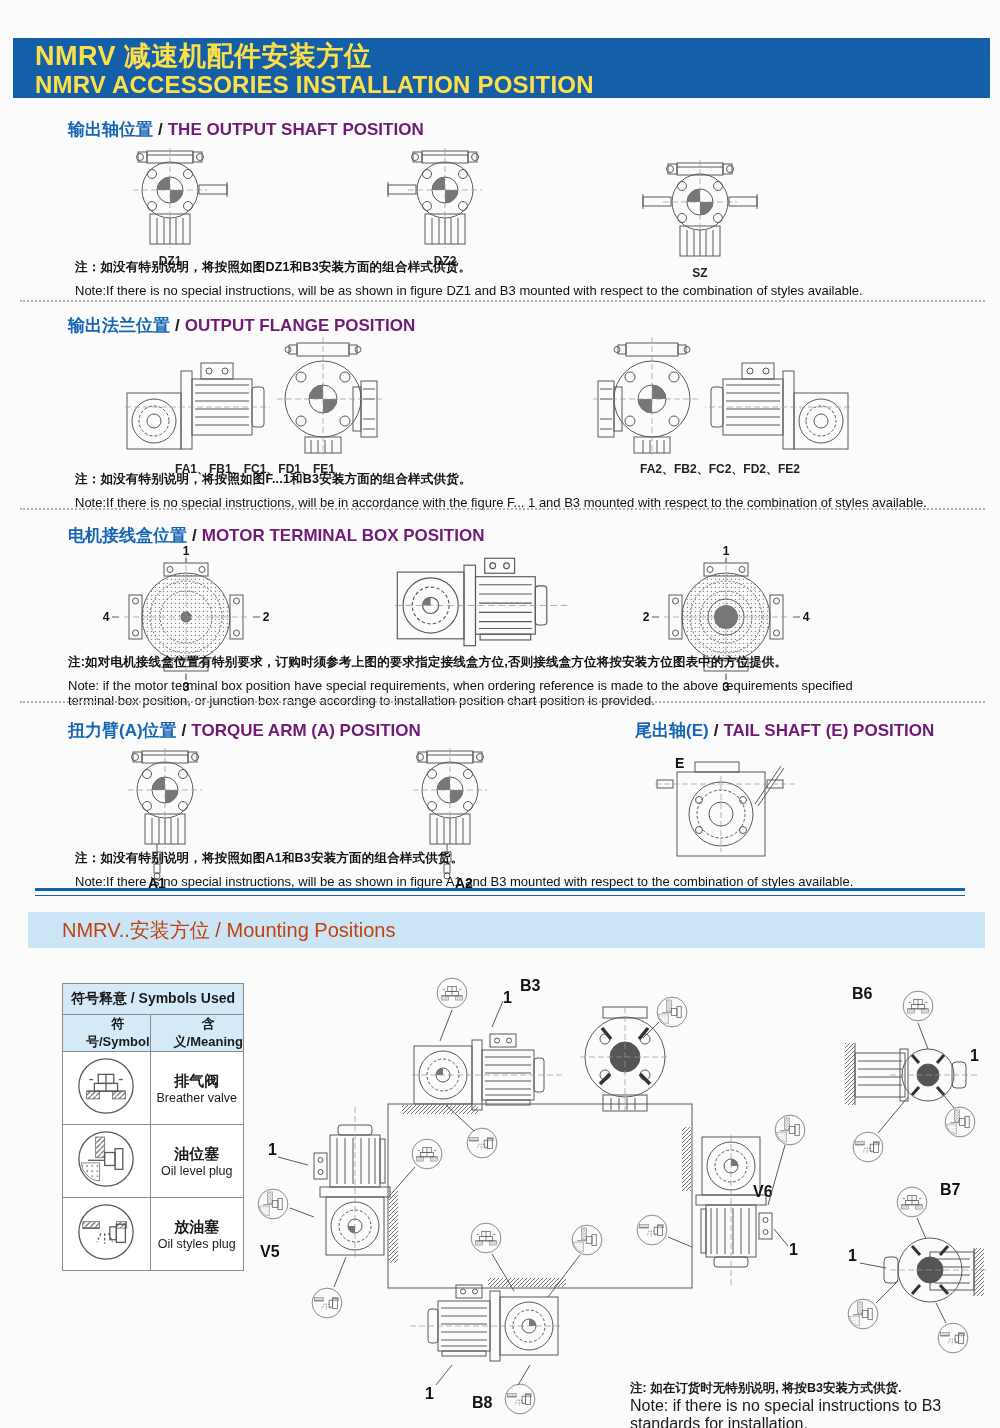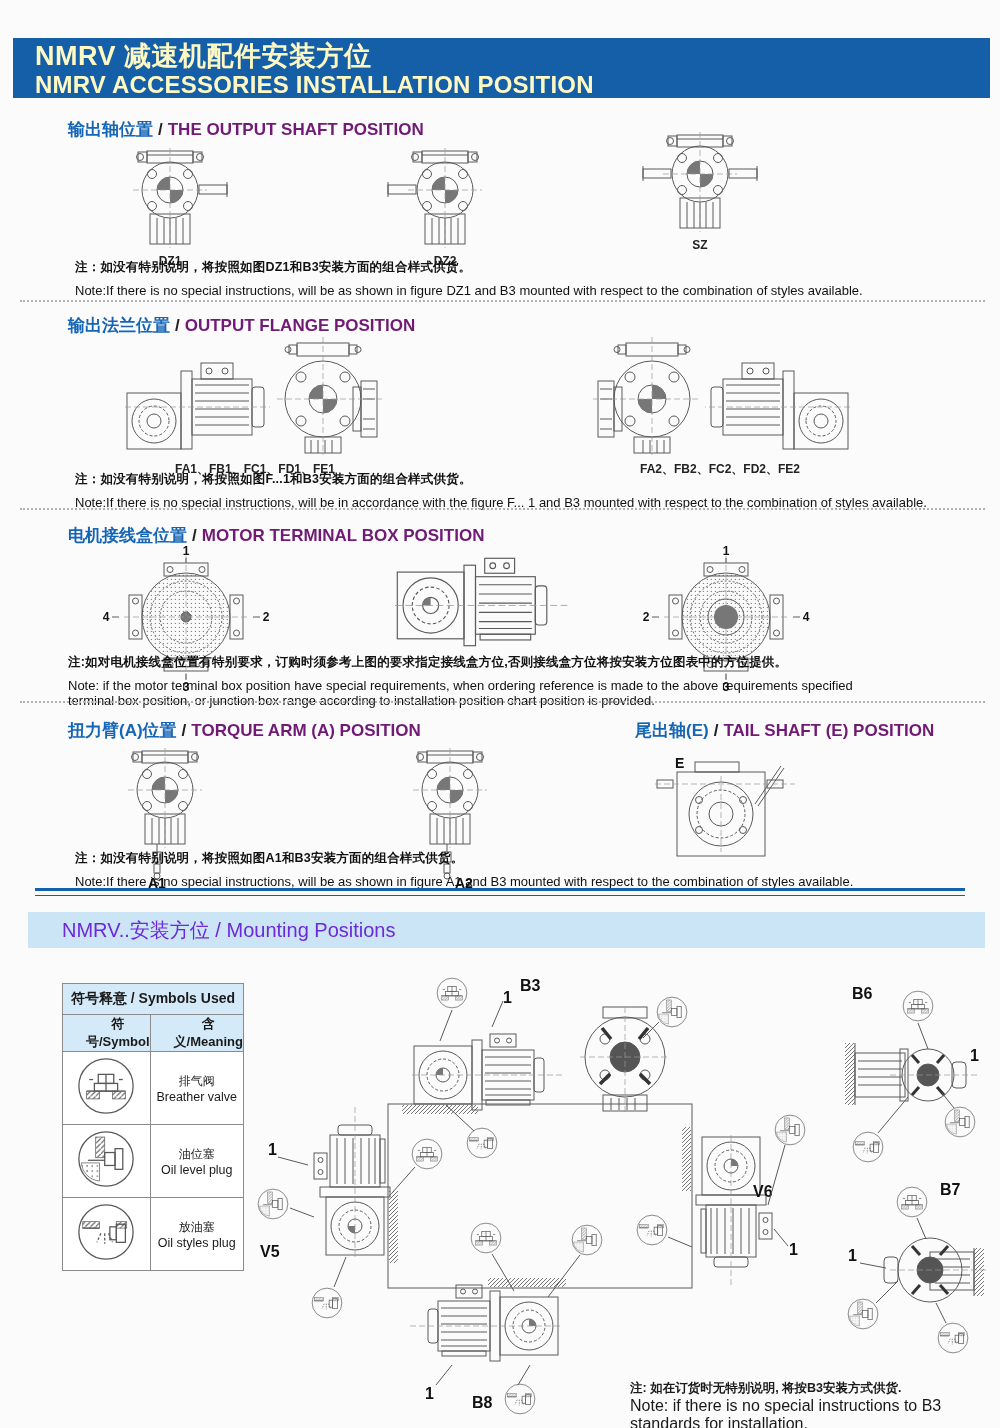--- a/index.html
+++ b/index.html
@@ -1,41 +1,41 @@
 <!DOCTYPE html>
 <html><head>
 <meta charset="utf-8">
 <style>
   html,body{margin:0;padding:0;}
   body{width:1000px;height:1428px;position:relative;background:#fbfbfb;
        font-family:"Liberation Sans",sans-serif;color:#1a1a1a;overflow:hidden;}
   .abs{position:absolute;}
   
-  .banner{background:#155fa9;color:#fef9c3;}
+  .banner{background:#155fa9;color:#fde047;}
   .banner .t1{font-size:27px;font-weight:bold;line-height:31px;letter-spacing:.5px;}
   .banner .t2{font-size:24px;font-weight:bold;line-height:26px;letter-spacing:.2px;}
   
   .sec-head{font-size:17px;font-weight:bold;white-space:nowrap;}
   .sec-head .zh{color:#1565b5;}
   .sec-head .sep{color:#222;margin:0 5px;}
   .sec-head .en{color:#701a75;}
   .note-zh{font-size:12.5px;font-weight:bold;color:#111;letter-spacing:.2px;}
   .note-en{font-size:13px;color:#111;margin-top:7px;}
   .caption{font-size:12px;font-weight:bold;color:#222;text-align:center;margin-top:2px;}
   .dotsep{border-top:2px dotted #b0b0b0;height:0;}
   .dblline{height:4px;border-top:3px solid #1560ac;border-bottom:1px solid #1560ac;}
-  .banner2{background:#cbe5f7;color:#6d28d9;font-size:20px;line-height:36px;padding-left:34px;}
+  .banner2{background:#cbe5f7;color:#c2410c;font-size:20px;line-height:36px;padding-left:34px;}
   
   table.sym{border-collapse:collapse;width:178px;background:#fff;}
   table.sym td,table.sym th{border:1px solid #8b8b8b;padding:0;}
   .sym .title{background:#d5eaf8;font-size:14px;font-weight:bold;height:30px;text-align:center;}
   .sym .colh{background:#d5eaf8;font-size:13px;font-weight:bold;height:26px;text-align:center;padding-left:23px;}
   .sym .icn{width:84px;height:72px;text-align:center;vertical-align:middle;}
   .sym .mean{width:92px;text-align:center;vertical-align:middle;}
-  .sym .mzh{font-size:12px;font-weight:normal;}
+  .sym .mzh{font-size:15px;font-weight:bold;}
   .sym .men{font-size:12.5px;}
   
   .la{stroke:#5a5a5a;fill:none;stroke-width:1;}
   .laD{stroke:#9a9a9a;stroke-dasharray:6 3;stroke-width:.7;fill:none;}
   .slab{fill:#111;font-weight:bold;font-size:16px;stroke:none;font-family:"Liberation Sans",sans-serif;}
   .slab2{fill:#111;font-weight:bold;font-size:14px;stroke:none;font-family:"Liberation Sans",sans-serif;}
   .numlab{fill:#111;font-weight:bold;font-size:12px;stroke:none;font-family:"Liberation Sans",sans-serif;}
   .bottom-note-zh{font-size:12.5px;font-weight:bold;}
   .bottom-note-en{font-size:16px;}
 </style>
@@ -235,21 +235,21 @@
 <div class="abs" style="left:380px;top:148px;width:130px">
   <svg width="130" height="100">
     <use href="#worm-front" width="130" height="100"></use>
     <g class="la">
         <rect x="8" y="37" width="28" height="9"></rect>
         <line x1="8" y1="34" x2="8" y2="49"></line>
       </g>
   </svg>
   <div class="caption">DZ2</div>
 </div>
-<div class="abs" style="left:635px;top:132px;width:130px">
+<div class="abs" style="left:635px;top:160px;width:130px">
   <svg width="130" height="100">
     <use href="#worm-front" width="130" height="100"></use>
     <g class="la">
       <rect x="94" y="37" width="28" height="9"></rect>
         <line x1="122" y1="34" x2="122" y2="49"></line>
       <rect x="8" y="37" width="28" height="9"></rect>
         <line x1="8" y1="34" x2="8" y2="49"></line>
     </g>
   </svg>
   <div class="caption">SZ</div>

